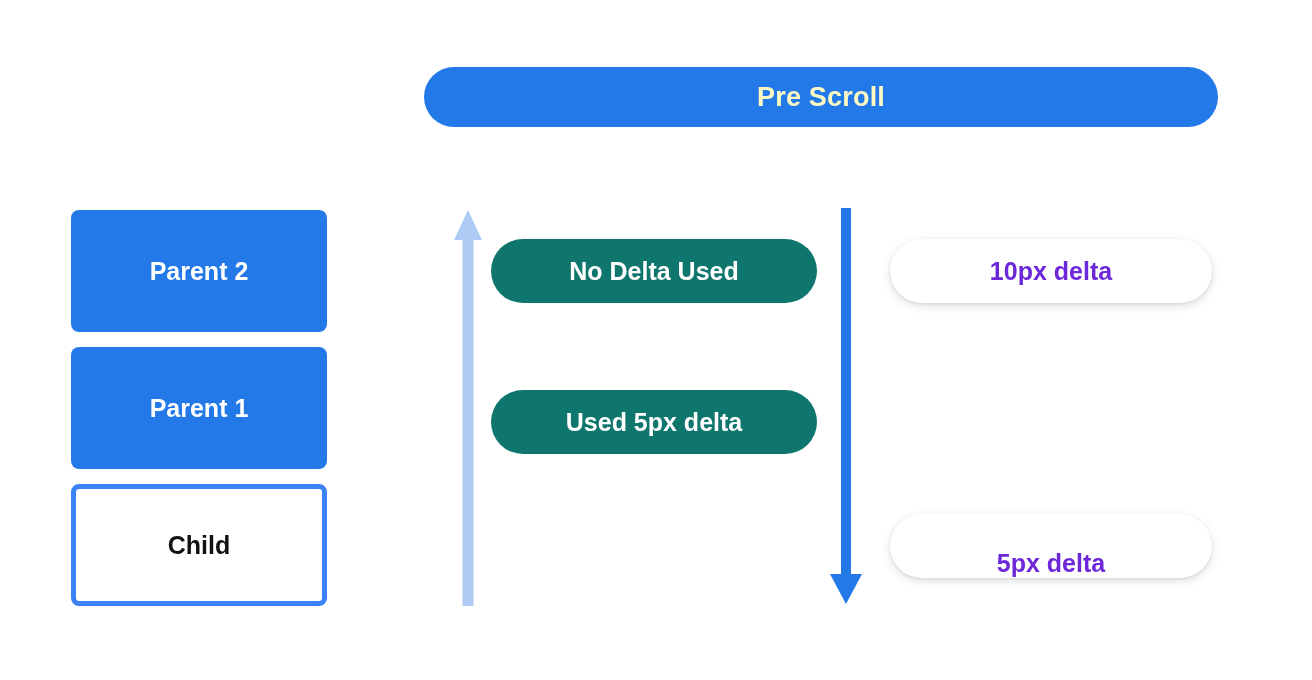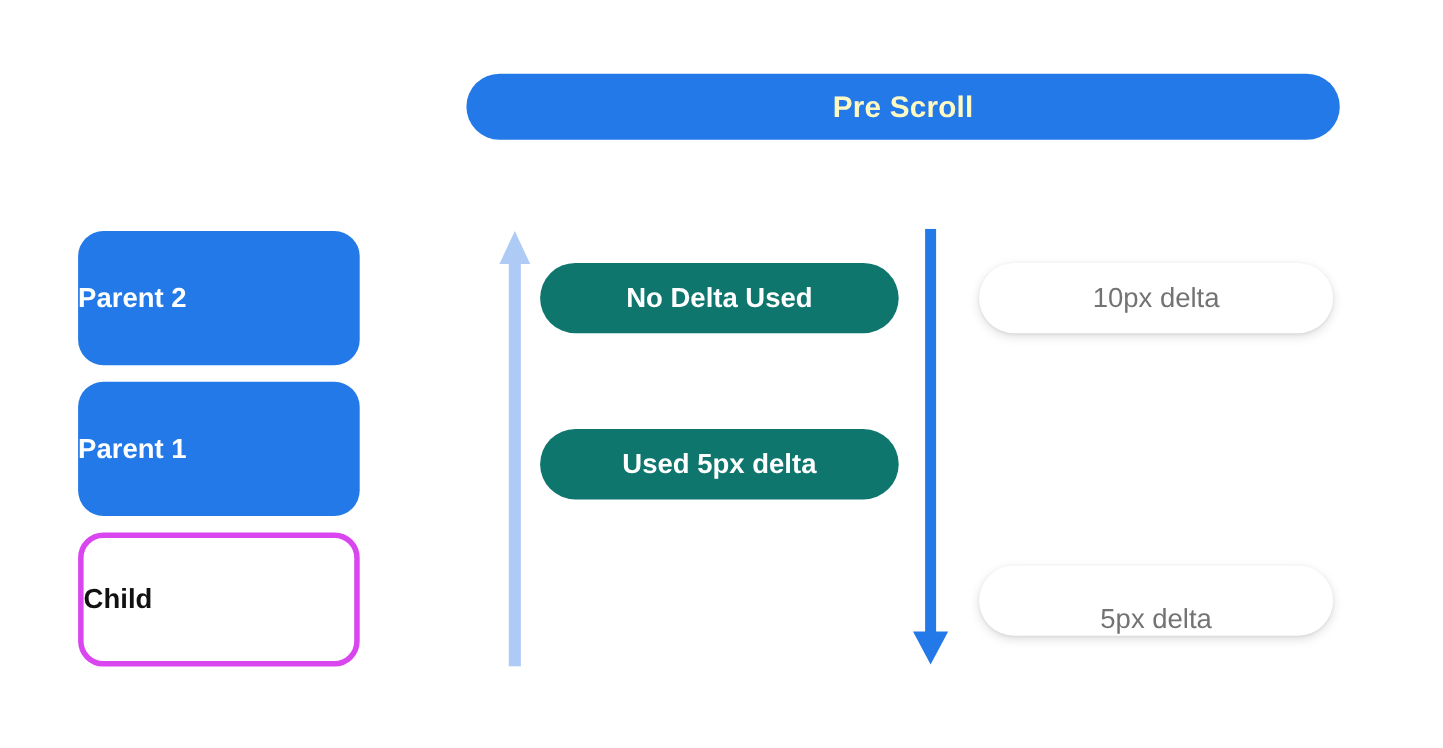--- a/index.html
+++ b/index.html
@@ -36,35 +36,36 @@
     font-weight: bold;
     letter-spacing: 0.2px;
   }
 
   
   .box {
     position: absolute;
     left: 71px;
     width: 256px;
     height: 122px;
-    border-radius: 23px;
+    border-radius: 8px;
     display: flex;
     align-items: center;
+    justify-content: center;
     font-size: 25px;
     font-weight: bold;
     box-sizing: border-box;
   }
   .box.filled {
     background: #2379e8;
     color: #ffffff;
   }
   .box.outlined {
     background: #ffffff;
     color: #111111;
-    border: 5px solid #d946ef;
+    border: 5px solid #3b82f6;
   }
   .box-parent2 { top: 210px; }
   .box-parent1 { top: 347px; }
   .box-child   { top: 484px; }
 
   
   .arrow {
     position: absolute;
   }
   .arrow-up-scroll {
@@ -102,23 +103,23 @@
   .pill-white {
     position: absolute;
     left: 890px;
     width: 322px;
     height: 64px;
     background: #ffffff;
     border-radius: 32px;
     display: flex;
     align-items: center;
     justify-content: center;
-    color: #737373;
+    color: #6d28d9;
     font-size: 25px;
-    font-weight: normal;
+    font-weight: bold;
     box-shadow: 0 3px 10px rgba(0,0,0,0.13), 0 1px 3px rgba(0,0,0,0.08);
   }
   .pill-10px { top: 239px; }
   .pill-5px  { top: 514px; align-items: flex-end; }
 </style>
 </head>
 <body>
 
 <div class="canvas">
 

